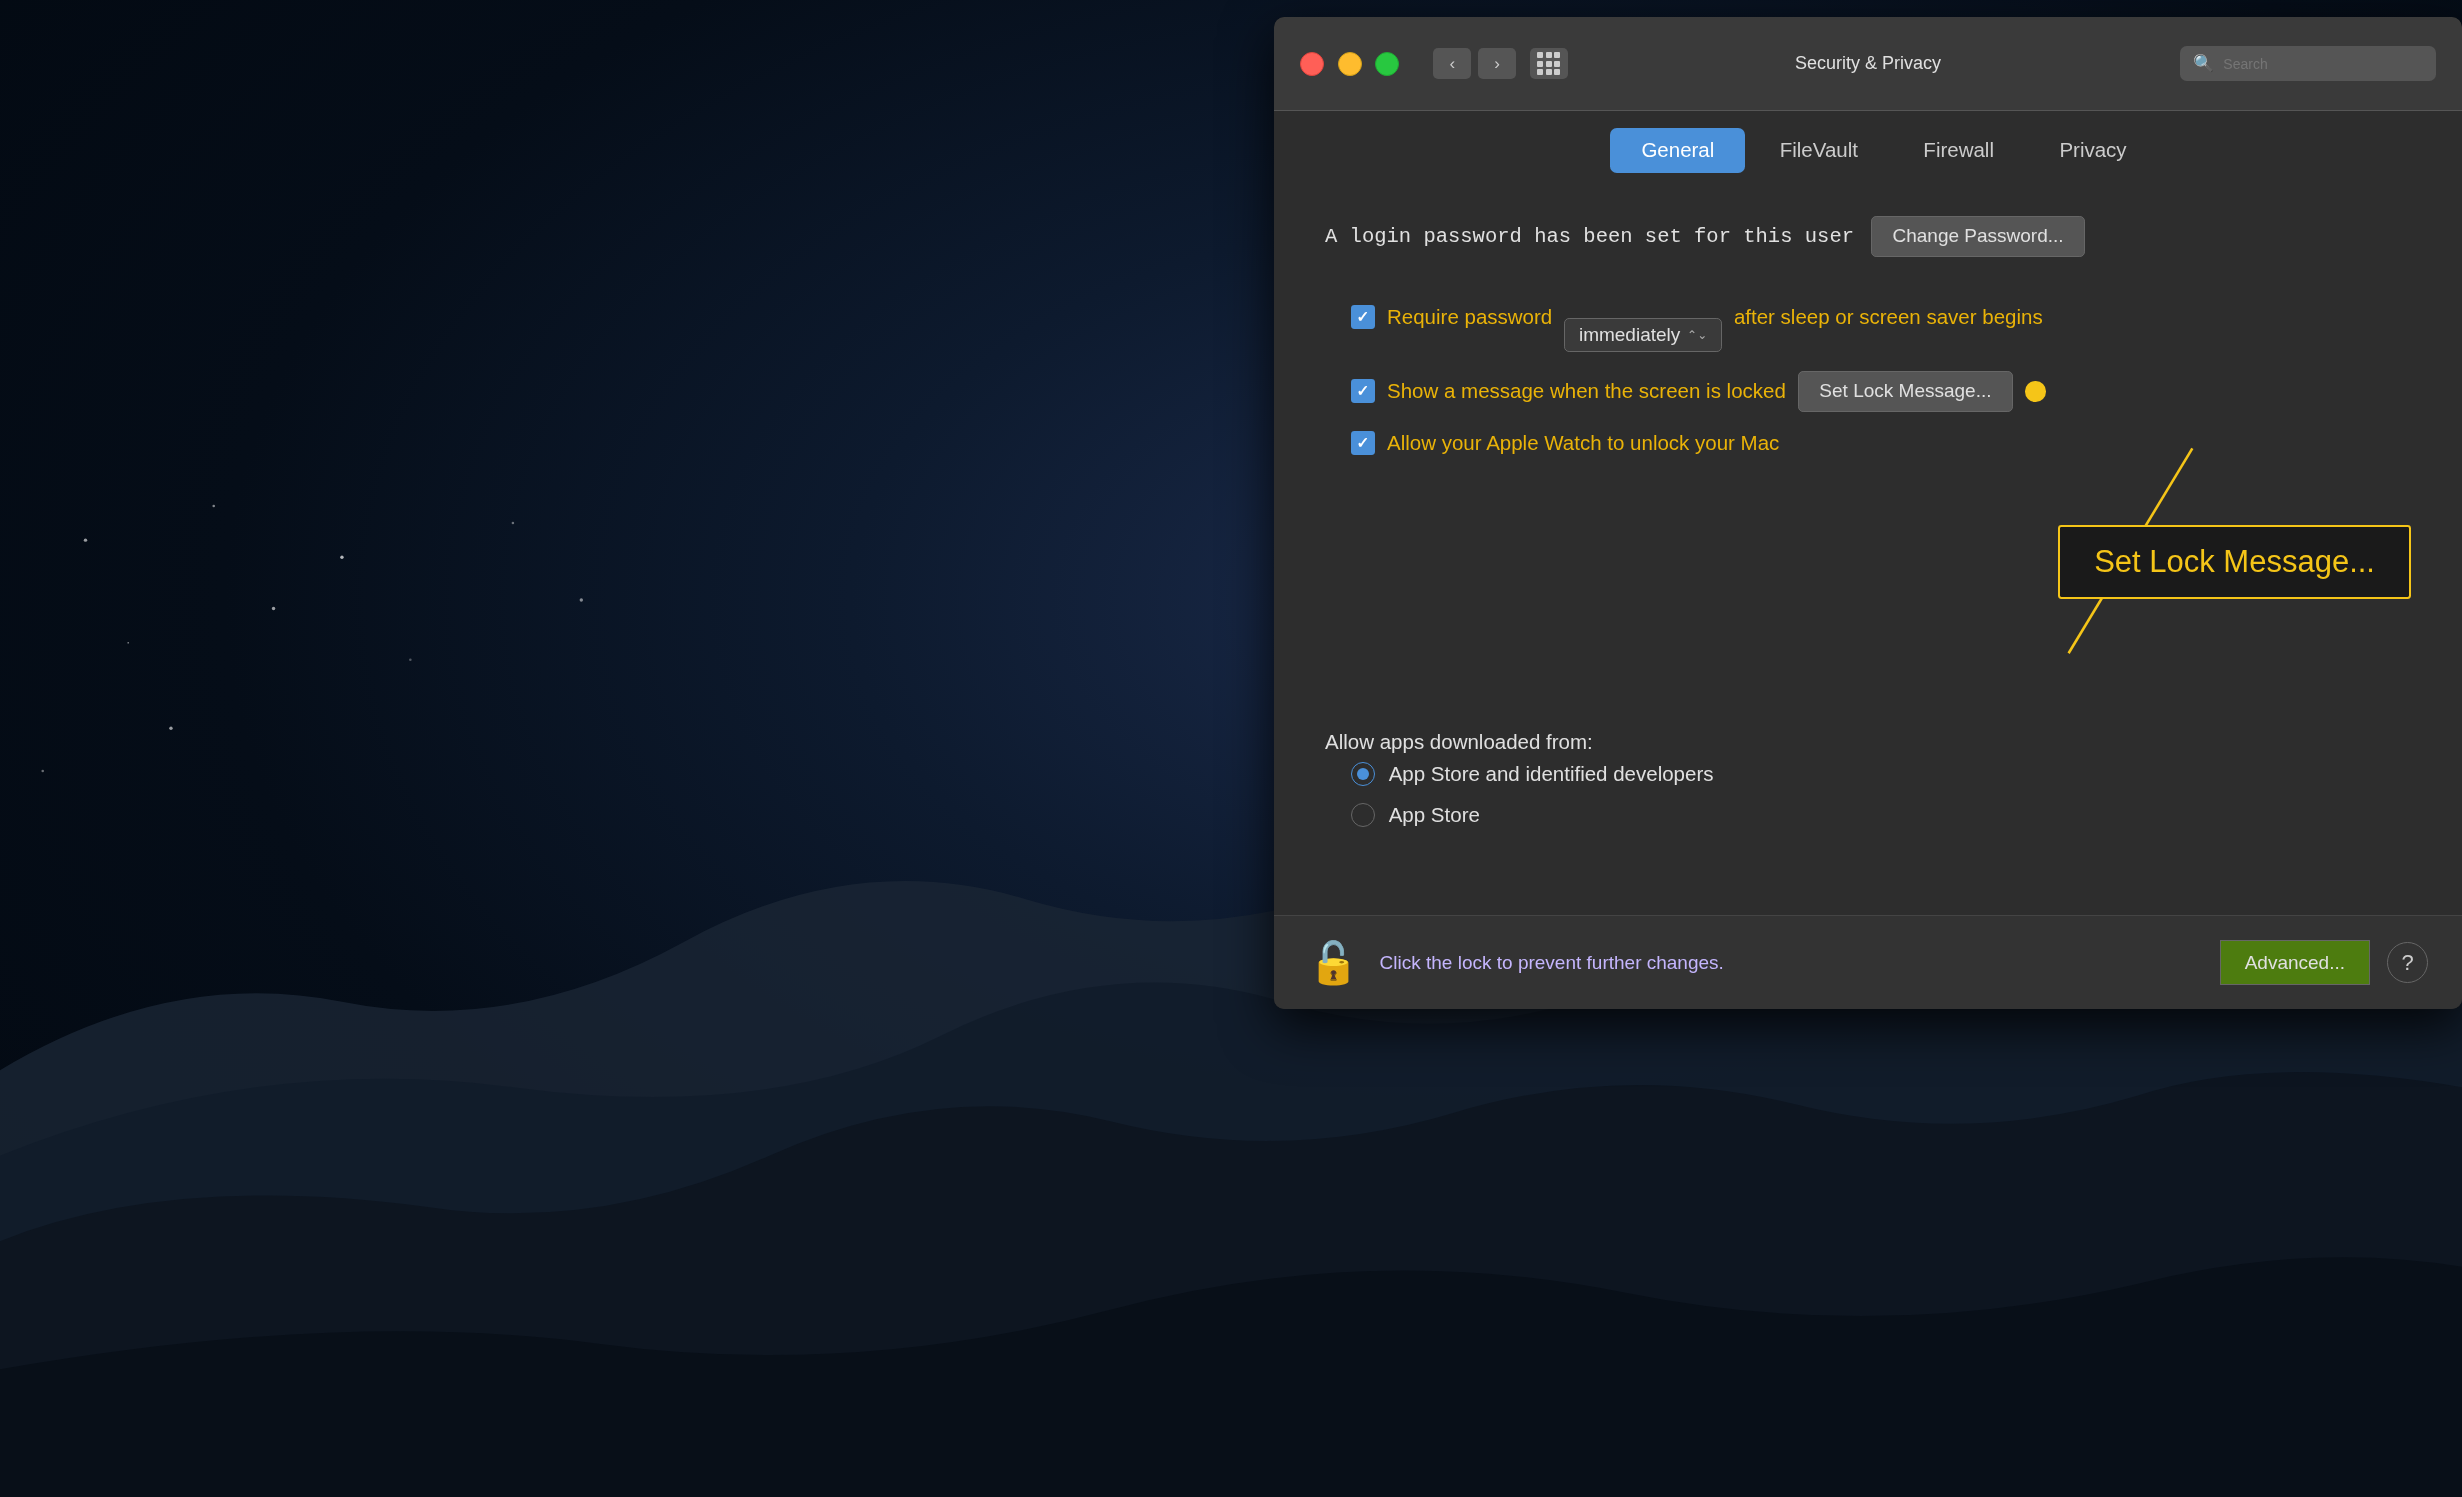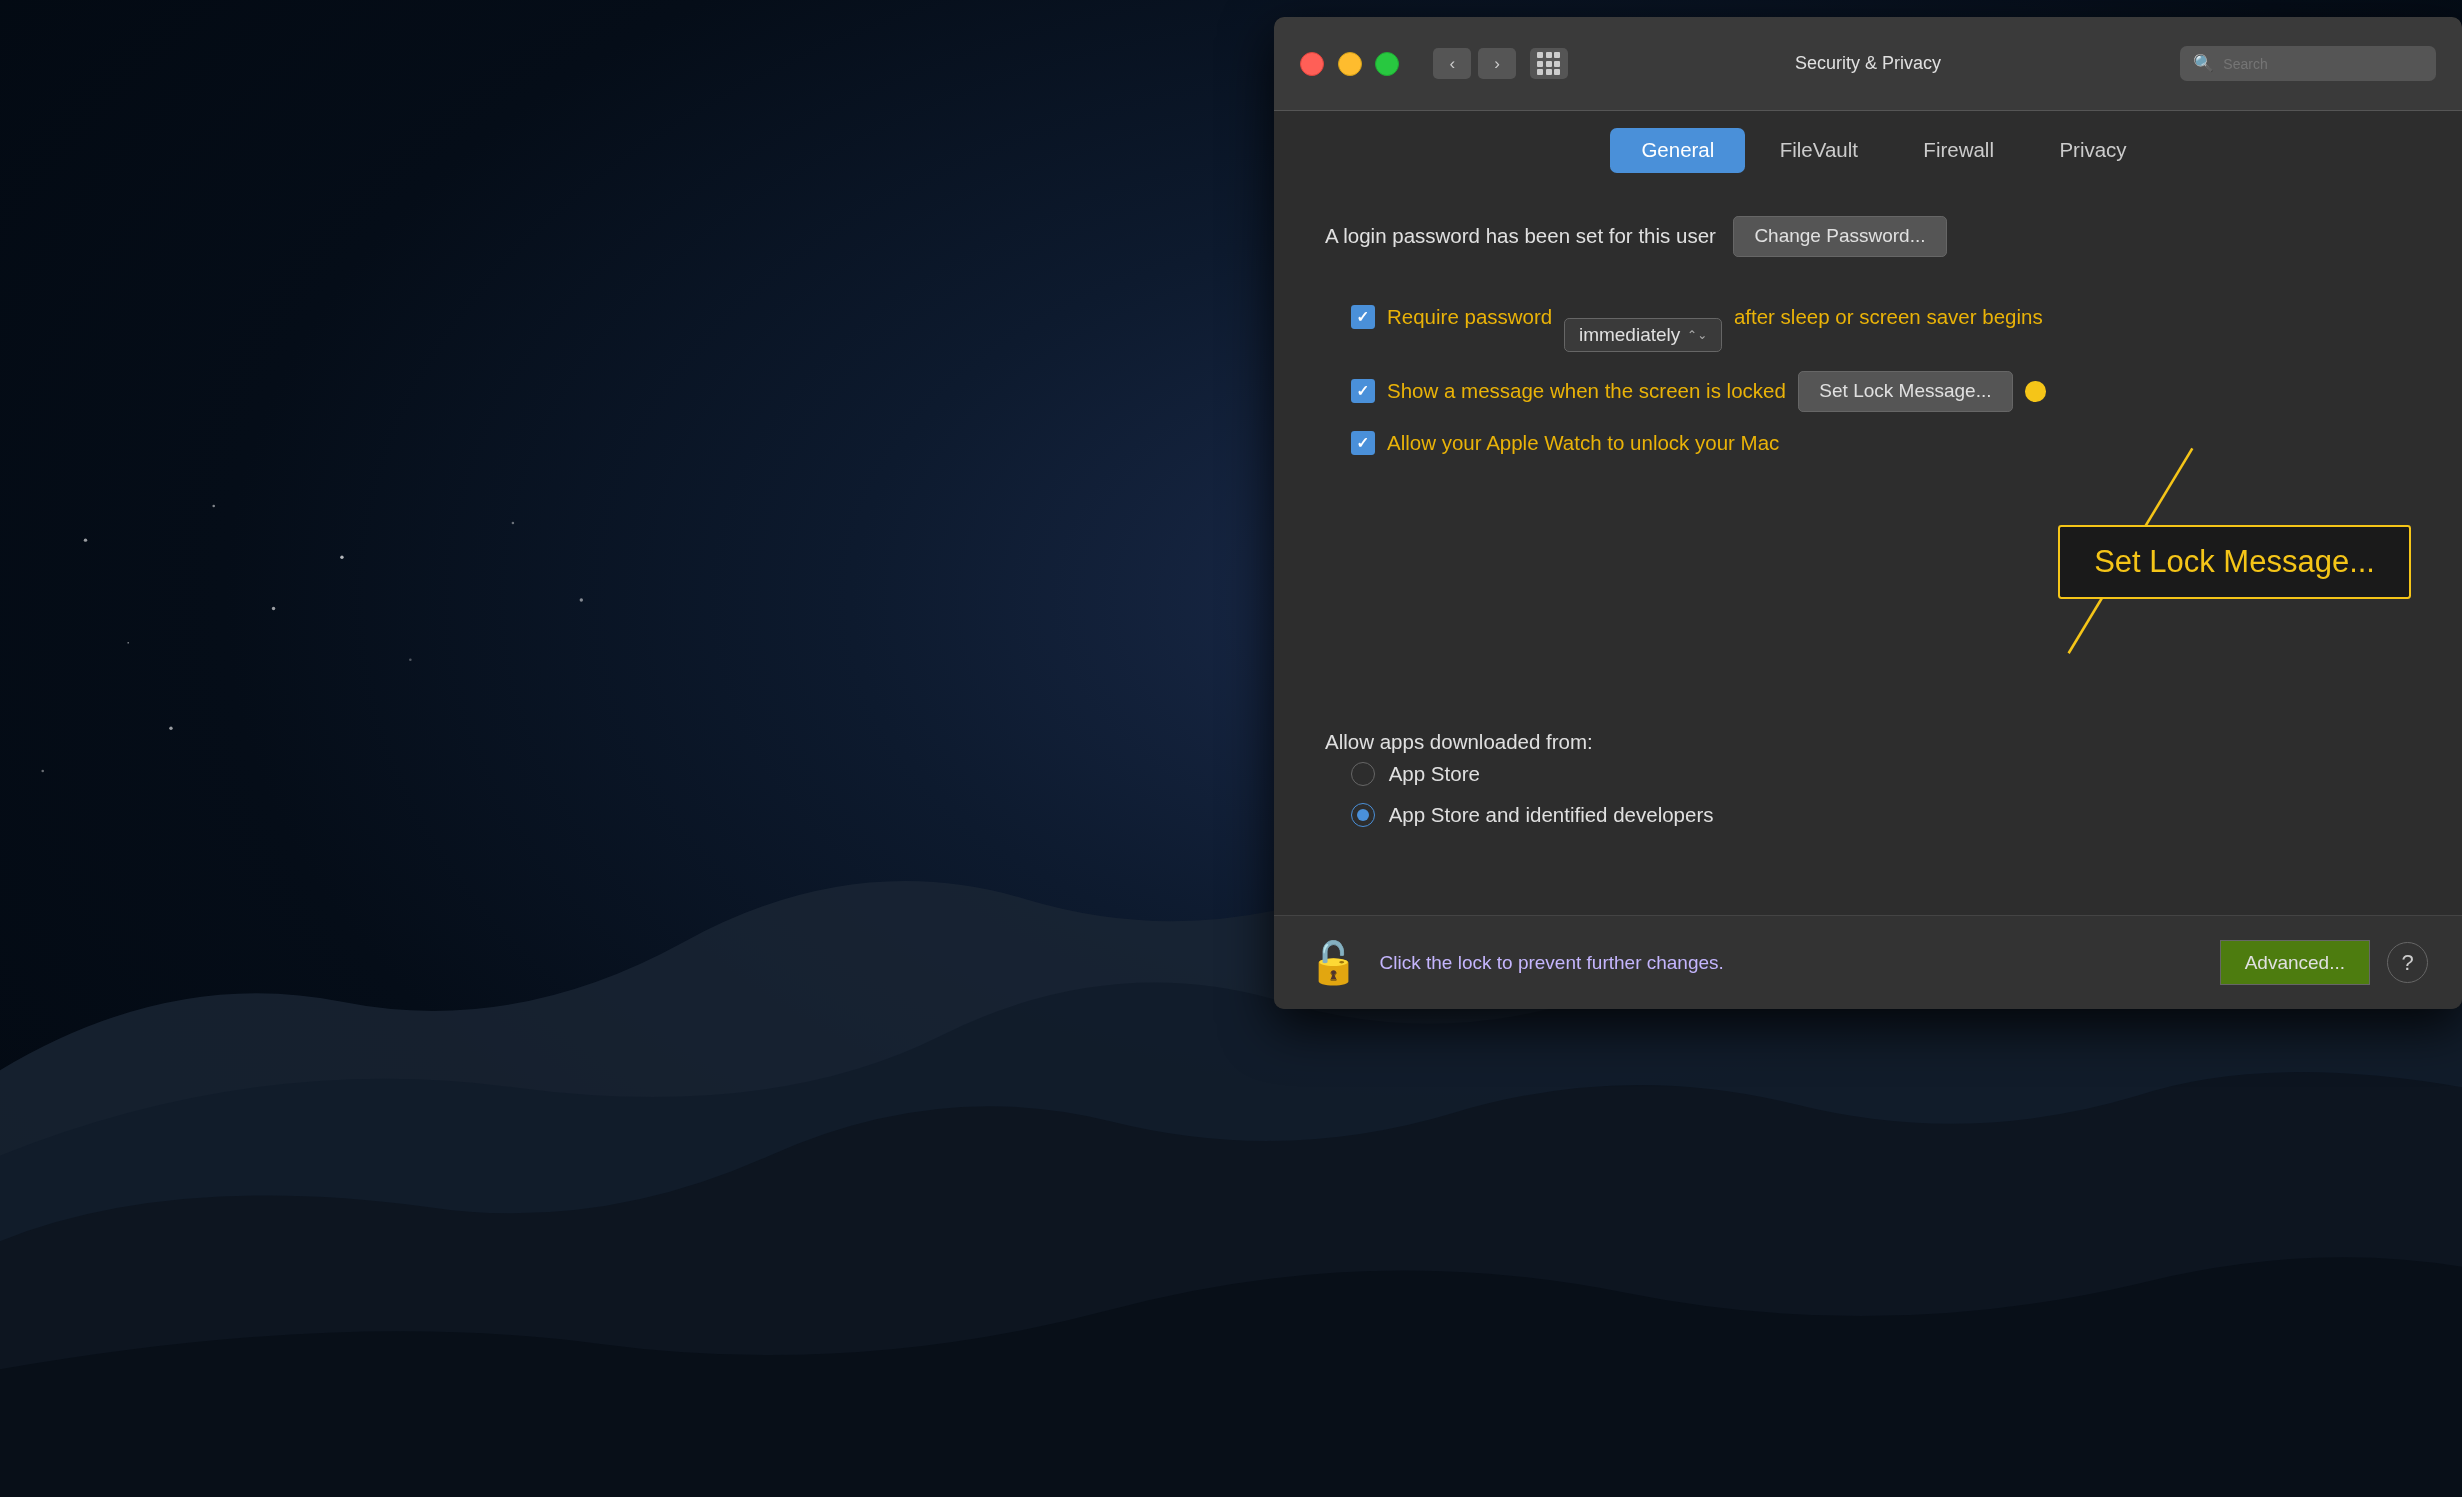--- a/index.html
+++ b/index.html
@@ -192,20 +192,21 @@
     .login-row {
       display: flex;
       align-items: center;
       gap: 17px;
       margin-bottom: 26px;
     }
 
     .login-text {
       color: #e0e0e0;
       font-size: 20.5px;
+      font-family: Liberation Mono, monospace;
     }
 
     .btn-secondary {
       background: #555;
       border: 0.9px solid #666;
       border-radius: 5.1px;
       padding: 8.5px 20.5px;
       color: #e0e0e0;
       font-size: 19px;
       cursor: pointer;
@@ -502,30 +503,30 @@
           font-size: 31px;
           font-weight: 500;
           white-space: nowrap;
         ">Set Lock Message...</div>
       </div>
 
       <div class="apps-section">
         <div class="apps-title">Allow apps downloaded from:</div>
 
         <div class="radio-row">
-          <div class="radio-btn">
-          </div>
-          <span class="radio-label">App Store</span>
-        </div>
-
-        <div class="radio-row">
           <div class="radio-btn selected">
             <div class="radio-inner"></div>
           </div>
           <span class="radio-label">App Store and identified developers</span>
+        </div>
+
+        <div class="radio-row">
+          <div class="radio-btn">
+          </div>
+          <span class="radio-label">App Store</span>
         </div>
       </div>
 
     </div>
   </div>
 
   <div class="footer">
     <div style="font-size:41px; margin-right:20.5px; color:#bbb;">🔓</div>
     <span class="lock-text">Click the lock to prevent further changes.</span>
     <button class="btn-advanced">Advanced...</button>

